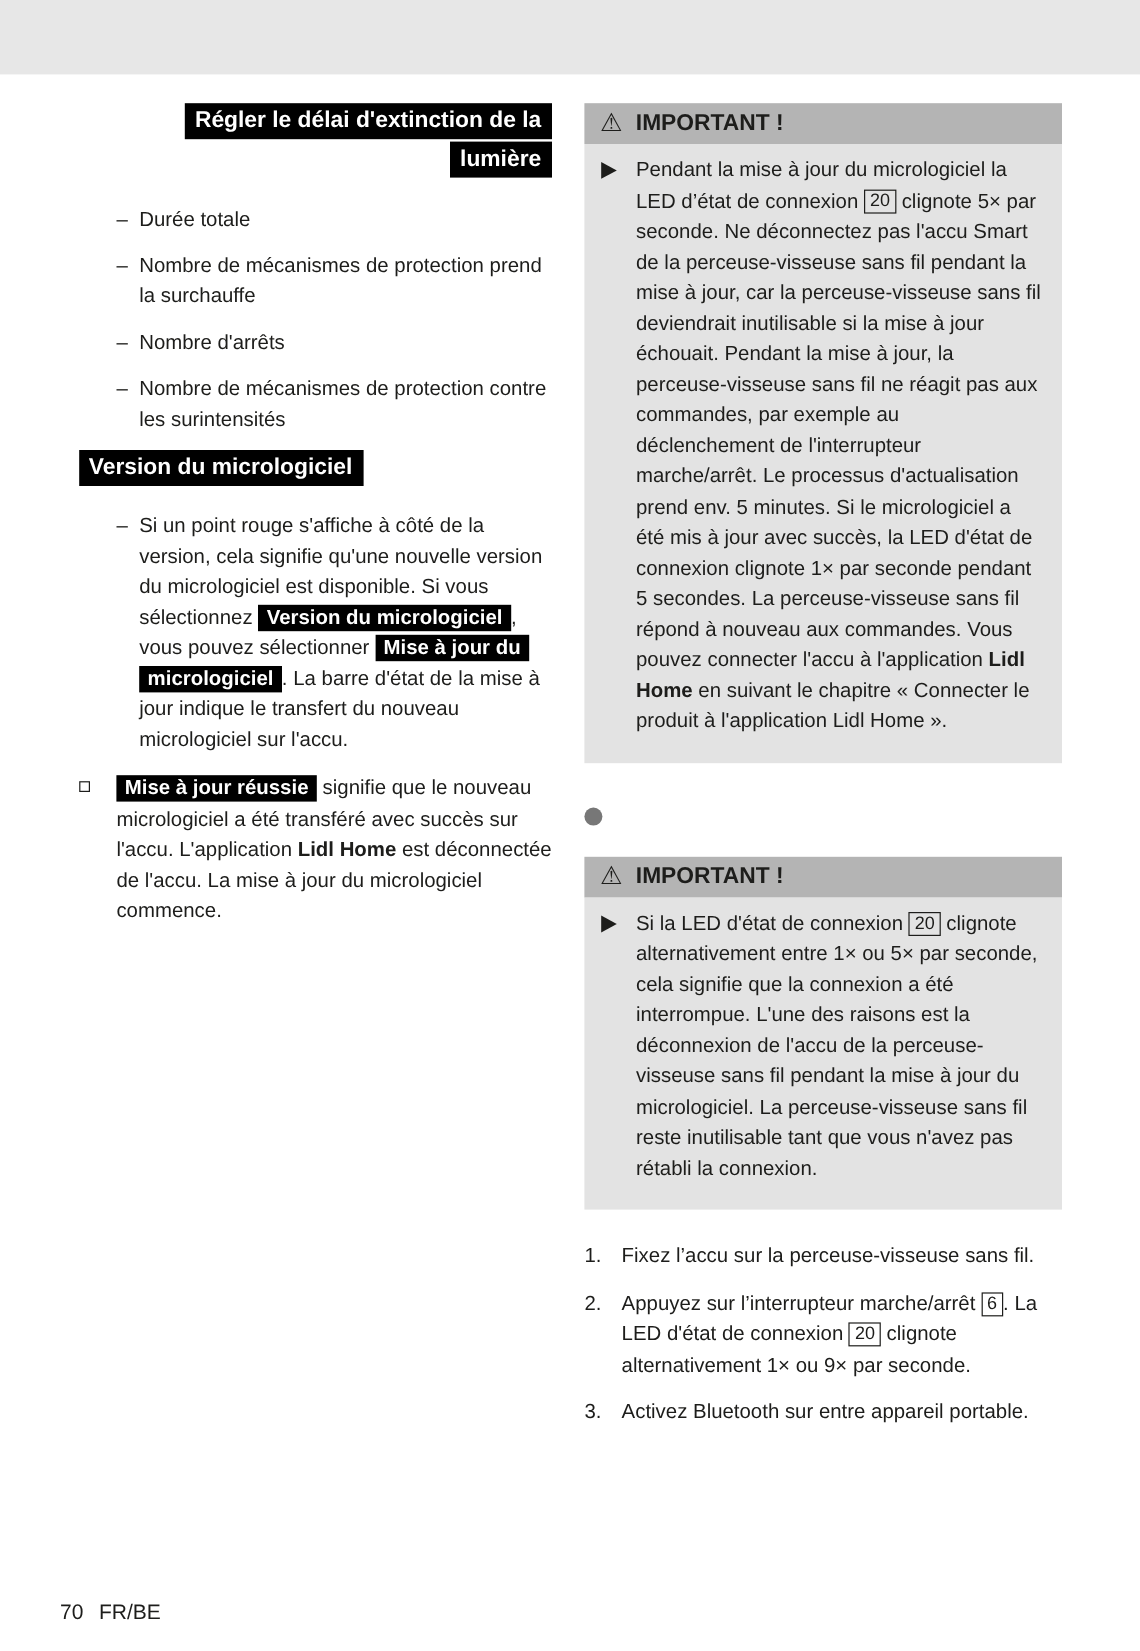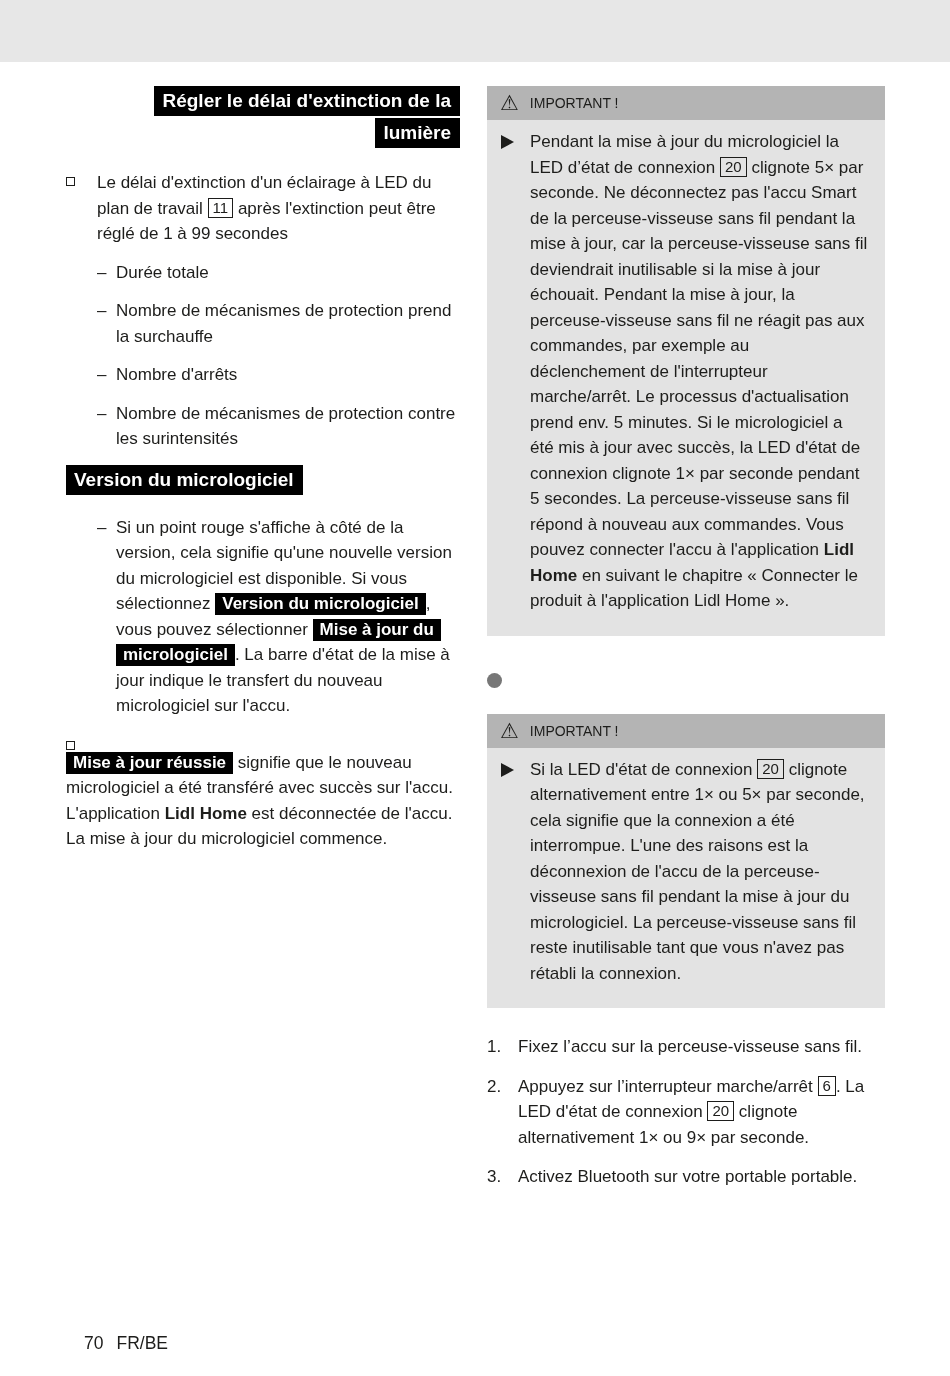--- a/index.html
+++ b/index.html
@@ -80,21 +80,21 @@
   
   .imp { margin-bottom: 30px; }
   .imp-head {
     background: #b4b4b4;
     display: flex;
     align-items: center;
     gap: 11px;
     padding: 5px 14px 5px 13px;
   }
   .warn-icon { font-size: 21px; line-height: 24px; }
-  .imp-title { font-weight: normal; font-size: 14px; }
+  .imp-title { font-weight: bold; font-size: 19px; }
   .imp-body {
     background: #e3e3e3;
     display: flex;
     padding: 9px 16px 22px 14px;
   }
   .arrow-col { width: 29px; flex: none; padding-top: 6px; }
   .arrow-right {
     width: 0; height: 0;
     border-left: 13px solid #1d1d1b;
     border-top: 7px solid transparent;
@@ -125,21 +125,21 @@
   .para { margin-bottom: 15px; }
 
   
   .nli { display: flex; margin-bottom: 14px; }
   .nli .num-col { width: 31px; flex: none; }
   .nli .li-text { flex: 1; }
 
   
   .footer {
     position: absolute;
-    left: 84px;
+    left: 50px;
     bottom: 22px;
     font-size: 17.5px;
     display: flex;
     gap: 13px;
     align-items: baseline;
   }
 </style>
 </head>
 <body>
 
@@ -147,26 +147,20 @@
 
 <div class="content">
 
   <div class="col-left">
 
     <div class="h1-wrap">
       <span class="blackline">Régler le délai d'extinction de la</span><br>
       <span class="blackline">lumière</span>
     </div>
 
-    <div class="li txt">
-      <div class="marker-col">
-          <div class="sq"></div>
-        </div>
-      <div class="li-text"><span>Le délai d'extinction d'un éclairage à LED du plan de travail </span><span class="numbox">11</span><span> après l'extinction peut être réglé de 1 à 99 secondes</span></div>
-    </div>
 
 
     <div class="dli txt">
       <div class="dash-col">–</div>
       <div class="li-text">Durée totale</div>
     </div>
     <div class="dli txt">
       <div class="dash-col">–</div>
       <div class="li-text">Nombre de mécanismes de protection prend la surchauffe</div>
     </div>
@@ -182,21 +176,21 @@
     <div class="h2-wrap">
       <span class="blackline">Version du micrologiciel</span>
     </div>
 
 
     <div class="dli txt">
       <div class="dash-col">–</div>
       <div class="li-text"><span>Si un point rouge s'affiche à côté de la version, cela signifie qu'une nouvelle version du micrologiciel est disponible. Si vous sélectionnez </span><span class="blacktag">Version du micrologiciel</span><span>, vous pouvez sélectionner </span><span class="blacktag">Mise à jour du micrologiciel</span><span>. La barre d'état de la mise à jour indique le transfert du nouveau micrologiciel sur l'accu.</span></div>
     </div>
 
-    <div class="li txt" style="margin-top:15px;flex-direction:column;">
+    <div class="li txt" style="margin-top:15px;">
       <div class="marker-col">
           <div class="sq"></div>
         </div>
       <div class="li-text"><span class="blacktag">Mise à jour réussie</span><span> signifie que le nouveau micrologiciel a été transféré avec succès sur l'accu. L'application </span><span class="b">Lidl Home</span><span> est déconnectée de l'accu. La mise à jour du micrologiciel commence.</span></div>
     </div>
 
   </div>
 
   <div class="col-right">
 
@@ -236,21 +230,21 @@
       <div class="li-text">Fixez l’accu sur la perceuse-visseuse sans fil.</div>
     </div>
 
     <div class="nli txt">
       <div class="num-col">2.</div>
       <div class="li-text"><span>Appuyez sur l’interrupteur marche/arrêt </span><span class="numbox">6</span><span>. La LED d'état de connexion </span><span class="numbox">20</span><span> clignote alternativement 1× ou 9× par seconde.</span></div>
     </div>
 
     <div class="nli txt">
       <div class="num-col">3.</div>
-      <div class="li-text">Activez Bluetooth sur votre portable portable.</div>
+      <div class="li-text">Activez Bluetooth sur entre appareil portable.</div>
     </div>
 
   </div>
 </div>
 
 <div class="footer">
   <span>70</span>
   <span>FR/BE</span>
 </div>
 

